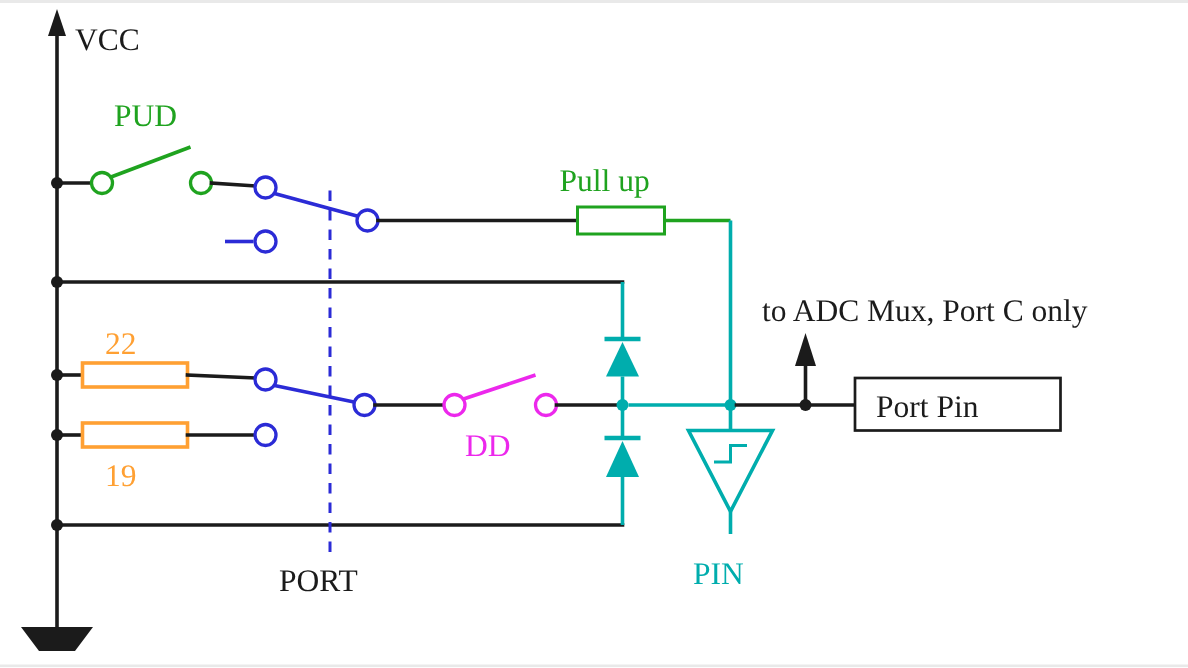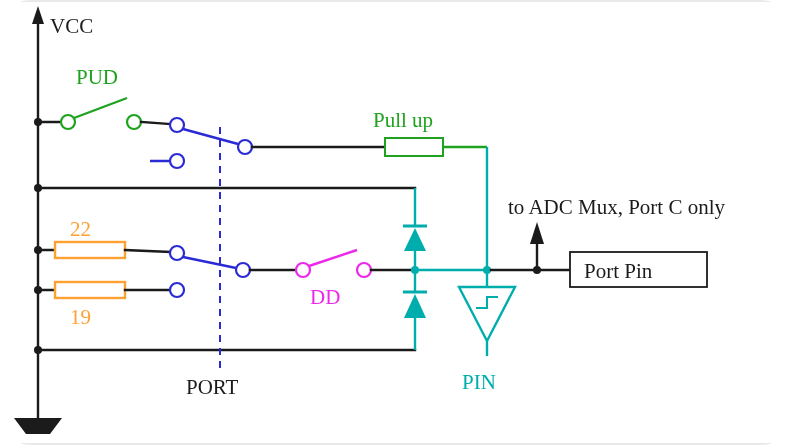--- a/index.html
+++ b/index.html
@@ -1,17 +1,17 @@
 <!DOCTYPE html>
 <html style="--black: #1b1b1b; --green: #1fa31f; --blue: #2b2bd6; --orange: #ffa033; --magenta: #ec28ec; --teal: #00adad; --background: #ffffff;"><head>
 <meta charset="utf-8">
 <style>
   html,body{margin:0;padding:0;background:#ffffff;}
   .stage{position:relative;width:792px;height:445px;background:var(--background,#fff);overflow:hidden;
-         font-family:"Liberation Serif", serif;border-radius:31px;}
+         font-family:"Liberation Serif", serif;}
   svg text{font-family:"Liberation Serif", serif;font-size:21px;}
   .wire{stroke:var(--black);stroke-width:2.4;fill:none;stroke-linecap:square;}
   .wire-green{stroke:var(--green);stroke-width:2.4;fill:none;}
   .wire-blue{stroke:var(--blue);stroke-width:2.4;fill:none;}
   .wire-teal{stroke:var(--teal);stroke-width:2.4;fill:none;}
   .sw-circle-green{stroke:var(--green);stroke-width:2.2;fill:#ffffff;}
   .sw-circle-blue{stroke:var(--blue);stroke-width:2.2;fill:#ffffff;}
   .sw-circle-mag{stroke:var(--magenta);stroke-width:2.2;fill:#ffffff;}
   .lever-green{stroke:var(--green);stroke-width:2.4;}
   .lever-blue{stroke:var(--blue);stroke-width:2.4;}

